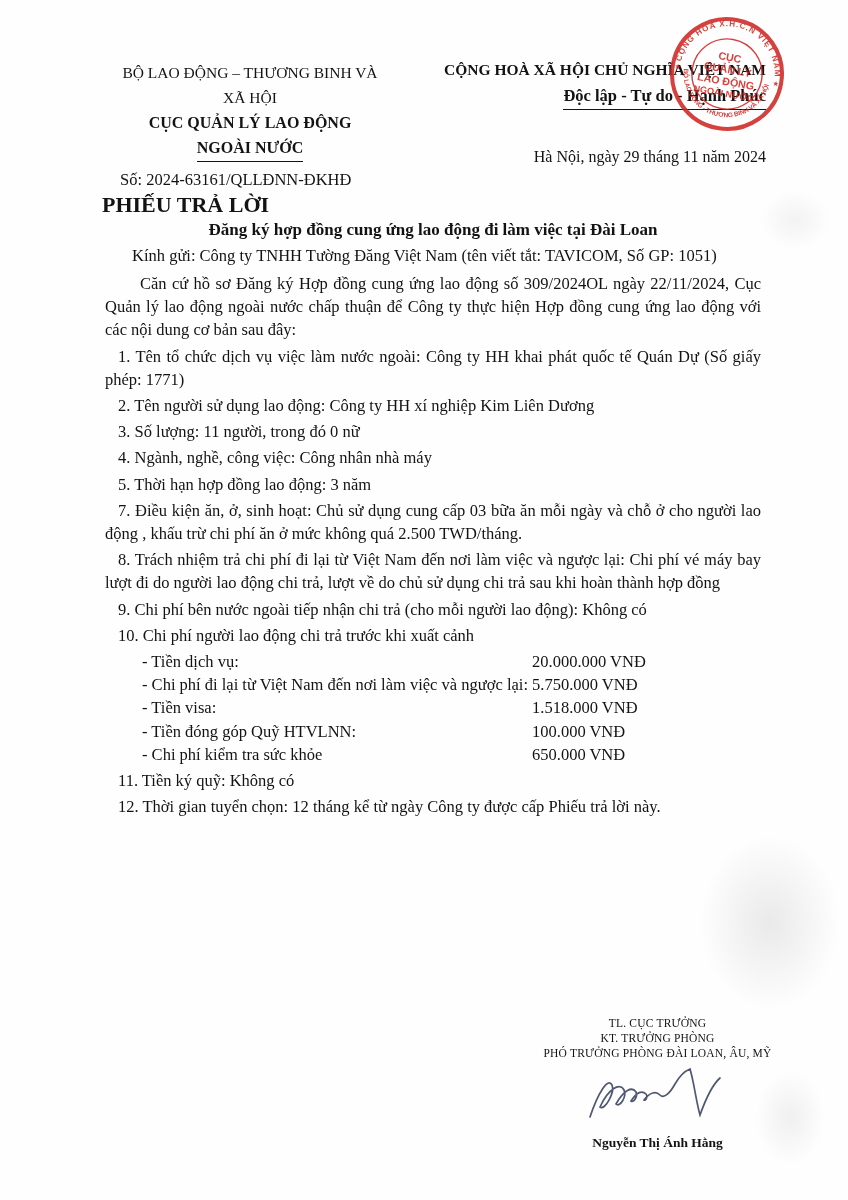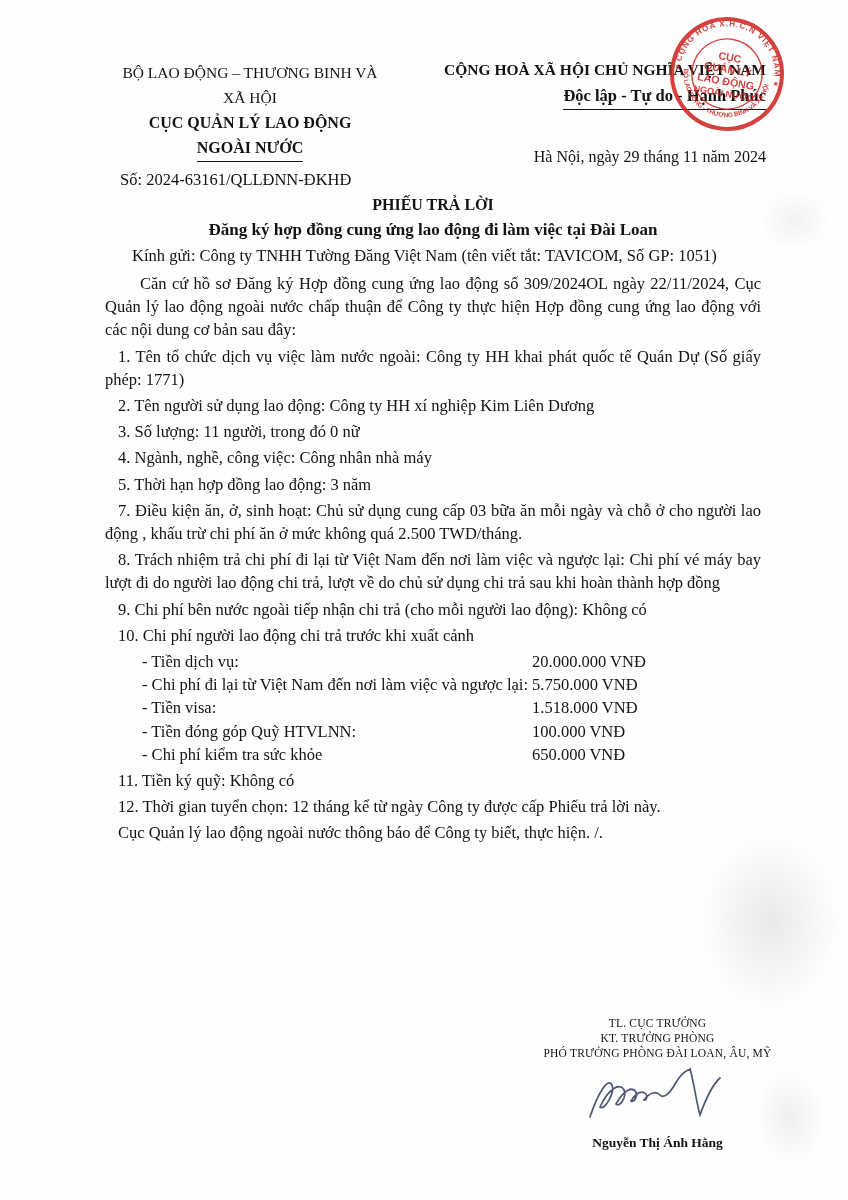--- a/index.html
+++ b/index.html
@@ -19,21 +19,21 @@
   .hdr-right .m1{font-size:15.5px;font-weight:bold;line-height:24px;}
   .hdr-right .m2{font-size:16.5px;font-weight:bold;line-height:24px;display:inline-block;
     border-bottom:1.8px solid #131313;padding-bottom:1px;margin-top:2px;}
   .hdr-right .date{font-size:16px;margin-top:38px;padding-left:40px;}
   .doc-number{position:absolute;left:120px;top:170px;font-size:16.5px;}
   
   .seal{position:absolute;left:667px;top:14px;width:120px;height:120px;opacity:.88;z-index:5;}
   .seal text{font-family:"Liberation Sans","DejaVu Sans",sans-serif;fill:#cf2824;font-weight:bold;}
   
   .content{position:absolute;left:102px;top:192px;width:662px;}
-  .title{text-align:center;font-weight:bold;font-size:16px;line-height:25px;}
+  .title{font-weight:bold;font-size:22px;line-height:25px;}
   .subtitle{text-align:center;font-weight:bold;font-size:17px;line-height:26px;}
   .salutation{font-size:16.5px;line-height:26px;text-indent:30px;}
   .content p.body-p{margin:3px;font-size:16.5px;line-height:23.2px;text-align:justify;}
   .indent-para{text-indent:35px;}
   .indent-item{text-indent:13px;}
   .fee-row{position:relative;font-size:16.5px;line-height:23.2px;}
   .fee-label{padding-left:40px;}
   .fee-value{position:absolute;left:430px;top:0;font-family:Liberation Serif, serif;}
   
   .sig-block{position:absolute;left:470px;top:1016px;width:375px;text-align:center;}
@@ -125,21 +125,20 @@
       <span class="fee-label">- Tiền đóng góp Quỹ HTVLNN:</span>
       <span class="fee-value">100.000 VNĐ</span>
     </div>
     <div class="fee-row">
       <span class="fee-label">- Chi phí kiểm tra sức khỏe</span>
       <span class="fee-value">650.000 VNĐ</span>
     </div>
 
     <p class="body-p indent-item">11. Tiền ký quỹ: Không có</p>
     <p class="body-p indent-item">12. Thời gian tuyển chọn: 12 tháng kể từ ngày Công ty được cấp Phiếu trả lời này.</p>
-    <p class="body-p indent-item">Cục Quản lý lao động ngoài nước thông báo để Công ty biết, thực hiện. /.</p>
   </div>
 
   <div class="sig-block">
     <div class="sig-line">TL. CỤC TRƯỞNG</div>
     <div class="sig-line">KT. TRƯỞNG PHÒNG</div>
     <div class="sig-line">PHÓ TRƯỞNG PHÒNG ĐÀI LOAN, ÂU, MỸ</div>
     <svg class="sig-svg" width="160" height="62" viewBox="0 0 160 62">
       <path d="M 12,52 C 20,28 30,12 34,20 C 37,27 27,46 22,42
                C 30,24 42,17 46,25 C 49,31 42,43 38,39
                C 46,25 54,21 58,27 C 60,31 56,38 53,36

